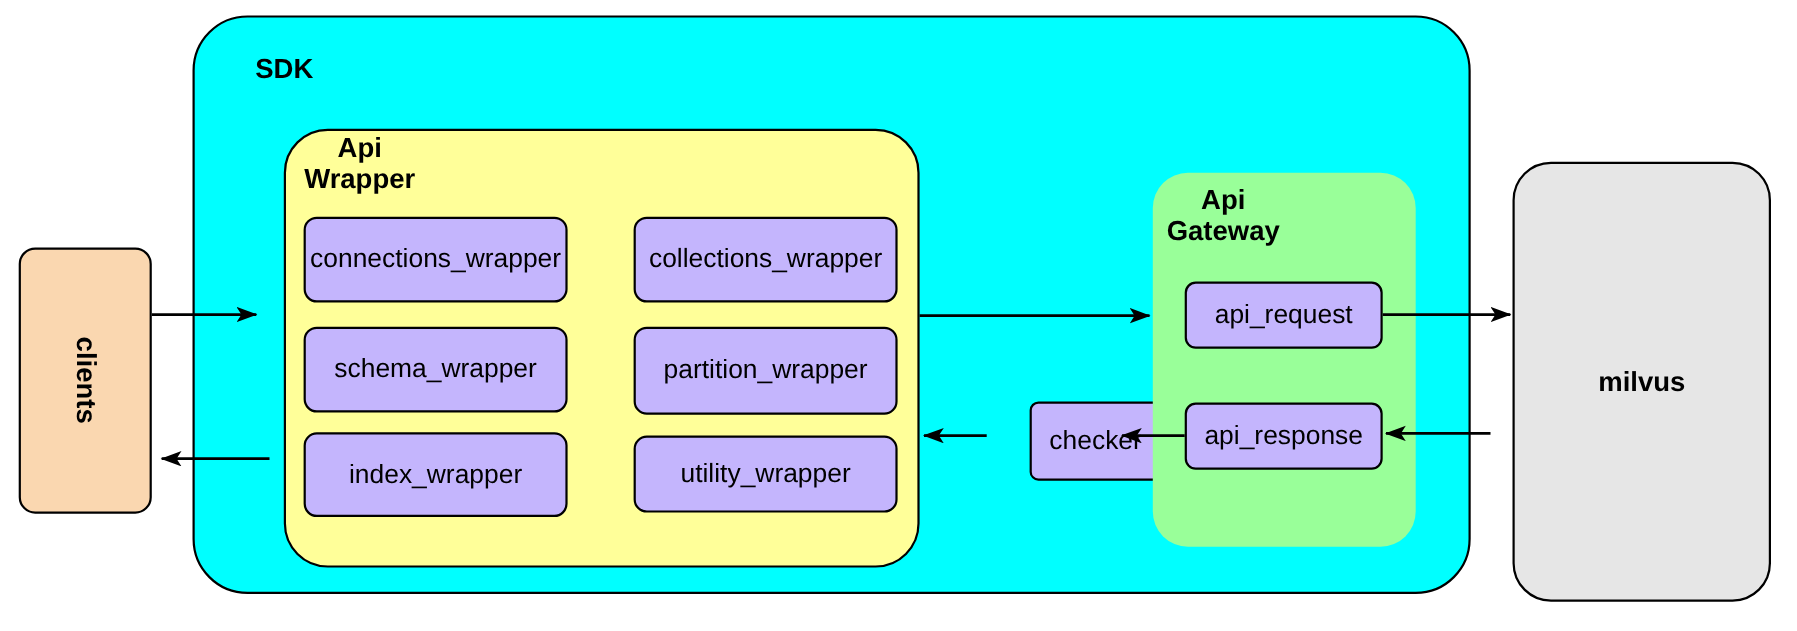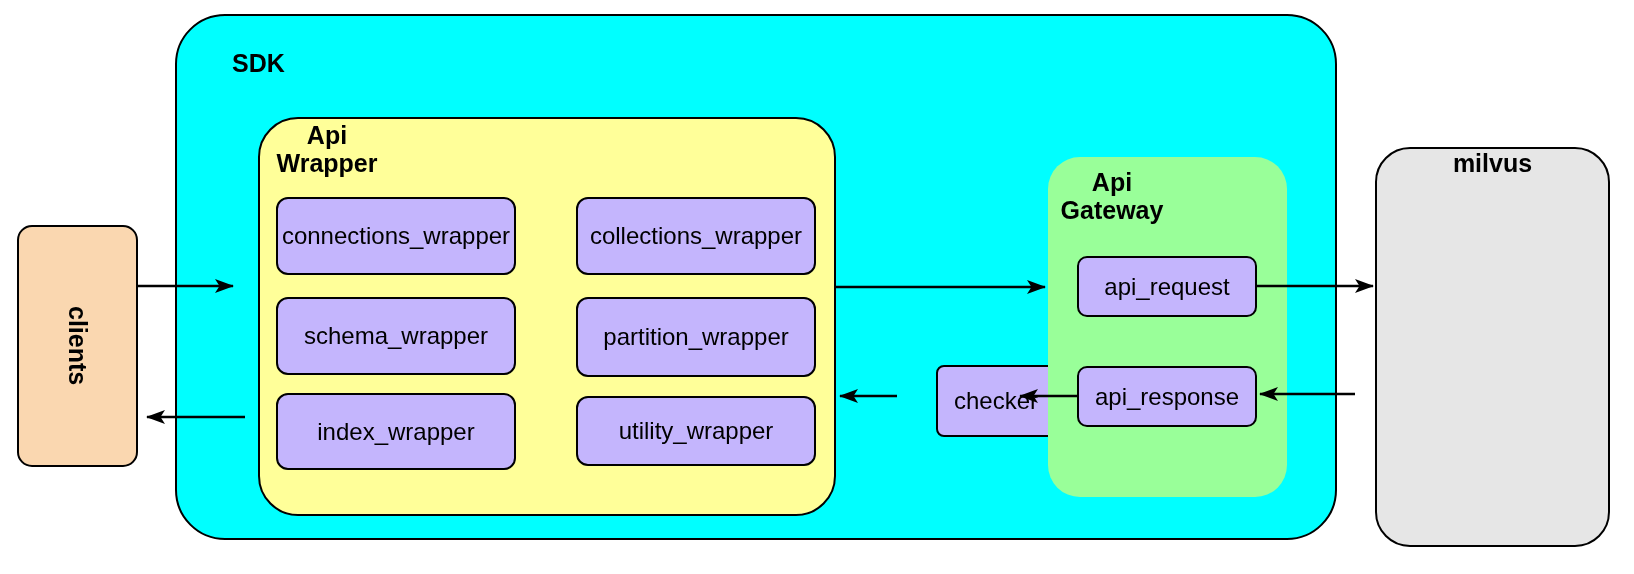--- a/index.html
+++ b/index.html
@@ -58,21 +58,21 @@
     display:flex;align-items:center;justify-content:center;
   }
   #clients-label{
     writing-mode:vertical-rl;
     font-weight:bold;font-size:25px;
   }
   #milvus{
     left:1375px;top:147px;width:235px;height:400px;
     background:var(--c-milvus,#e6e6e6);
     border-radius:35px;
-    display:flex;justify-content:center;
+    display:flex;align-items:center;justify-content:center;
   }
   #milvus-label{font-weight:bold;font-size:25px;}
   #checker{left:936px;top:365px;width:120px;height:72px;border-radius:8px;}
   #api-request{left:1077px;top:256px;width:180px;height:61px;border-radius:10px;}
   #api-response{left:1077px;top:366px;width:180px;height:61px;border-radius:10px;}
   #arrow-layer{
     position:absolute;left:0;top:0;width:1634px;height:574px;
     pointer-events:none;
   }
   #arrow-layer line{stroke:#000;stroke-width:2.5;}

